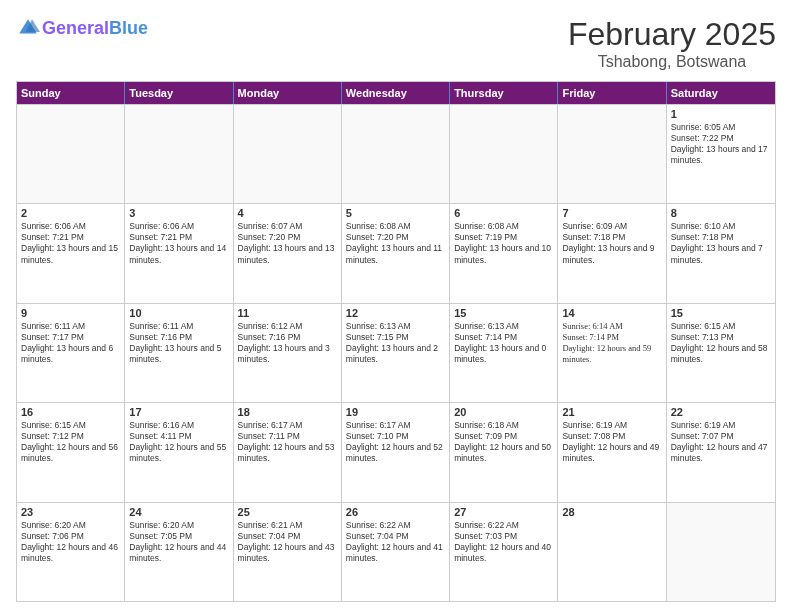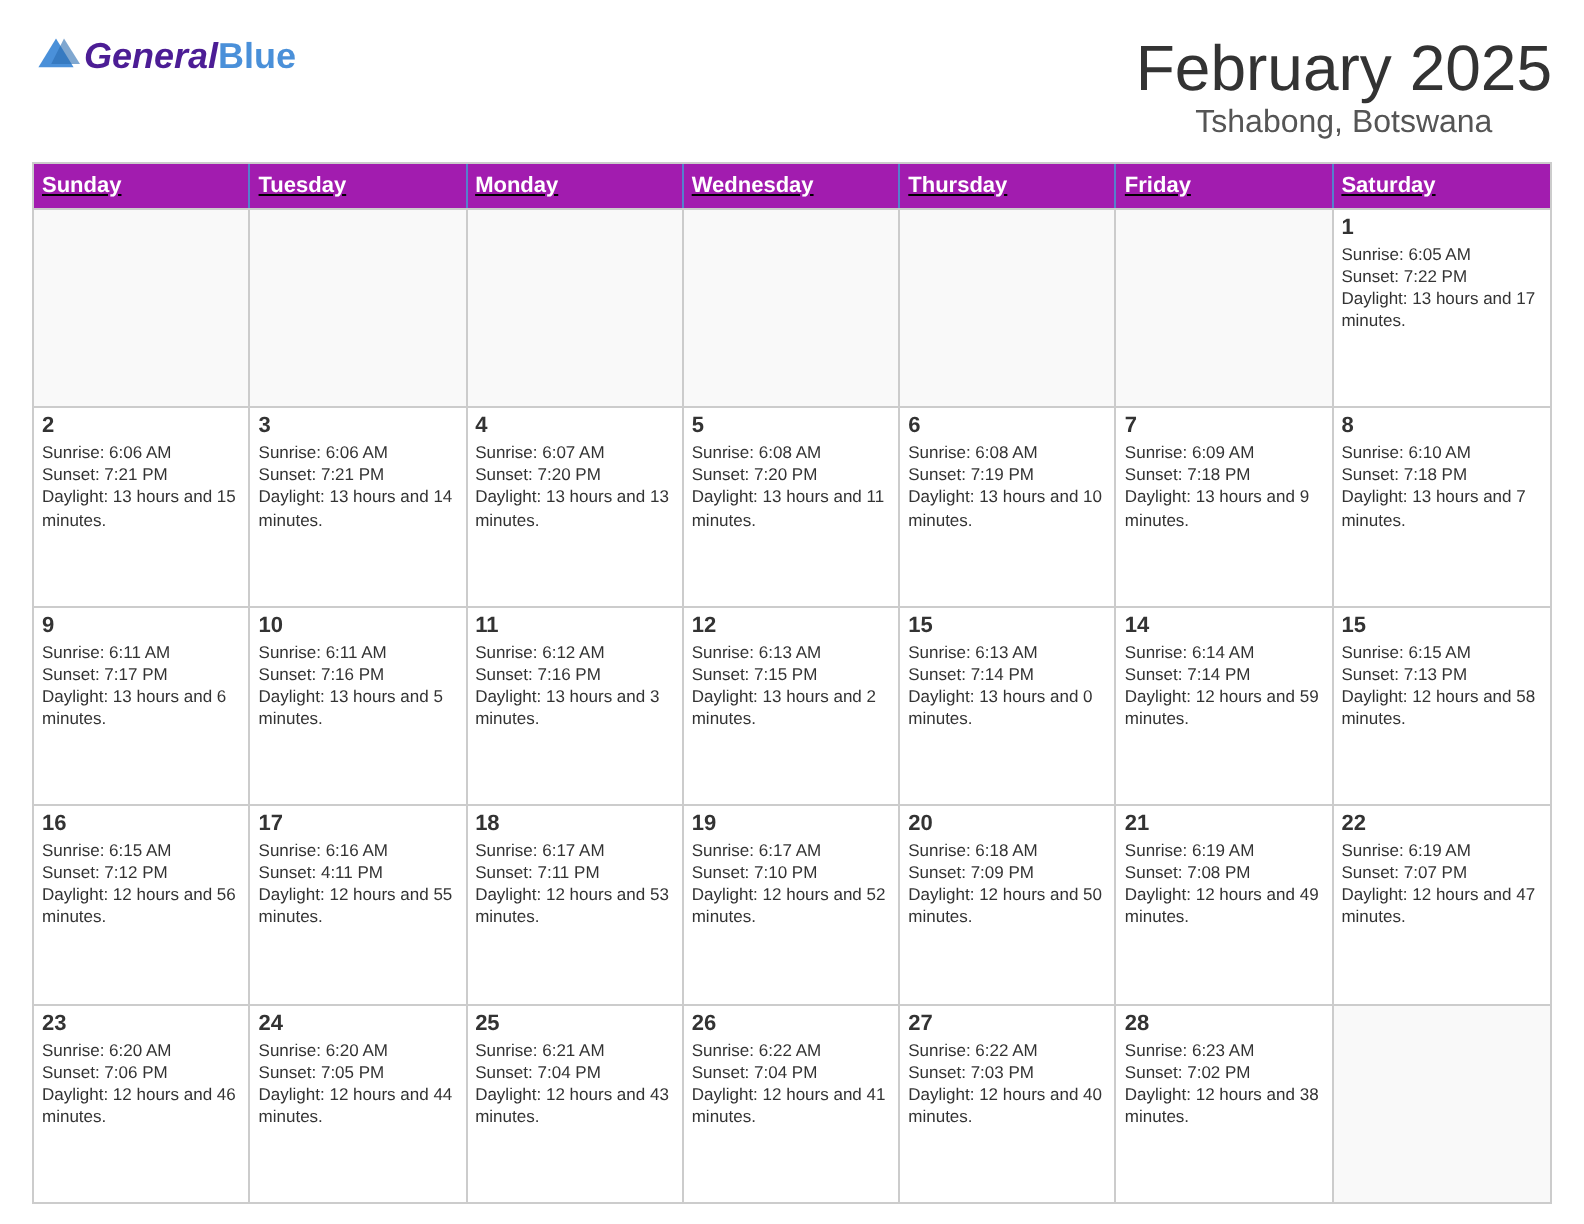--- a/index.html
+++ b/index.html
@@ -24,22 +24,21 @@
       margin-bottom: 10px;
     }
     .logo {
       display: flex;
       align-items: center;
       gap: 2px;
     }
     .logo-text-general {
       font-size: 18px;
       font-weight: bold;
-      color: #4c1d95;
-      font-style: italic;
+      color: #8b5cf6;
     }
     .logo-text-blue {
       font-size: 18px;
       font-weight: bold;
       color: #4a90d9;
     }
     .logo-icon {
       width: 24px;
       height: 24px;
     }
@@ -57,22 +56,21 @@
     }
     .calendar {
       flex: 1;
       display: flex;
       flex-direction: column;
       border: 1px solid #ccc;
     }
     .cal-header {
       display: grid;
       grid-template-columns: repeat(7, 1fr);
-      background: #a21caf;
-      text-decoration: underline;
+      background: #701a75;
     }
     .cal-header-cell {
       color: #fff;
       font-size: 11px;
       font-weight: bold;
       padding: 5px 4px;
       border-right: 1px solid #5580cc;
       text-align: left;
     }
     .cal-header-cell:last-child { border-right: none; }
@@ -223,21 +221,21 @@
 Daylight: 13 hours and 2 minutes.</div>
           </div>
           <div class="cal-cell">
             <div class="day-num">15</div>
             <div class="info" style="white-space: pre-line;">Sunrise: 6:13 AM
 Sunset: 7:14 PM
 Daylight: 13 hours and 0 minutes.</div>
           </div>
           <div class="cal-cell">
             <div class="day-num">14</div>
-            <div class="info" style="white-space: pre-line;">Sunrise: 6:14 AM
+            <div class="info" style="white-space: pre-line; font-family: Liberation Serif, serif;">Sunrise: 6:14 AM
 Sunset: 7:14 PM
 Daylight: 12 hours and 59 minutes.</div>
           </div>
           <div class="cal-cell">
             <div class="day-num">15</div>
             <div class="info" style="white-space: pre-line;">Sunrise: 6:15 AM
 Sunset: 7:13 PM
 Daylight: 12 hours and 58 minutes.</div>
           </div>
         </div>
@@ -311,21 +309,18 @@
 Daylight: 12 hours and 41 minutes.</div>
           </div>
           <div class="cal-cell">
             <div class="day-num">27</div>
             <div class="info" style="white-space: pre-line;">Sunrise: 6:22 AM
 Sunset: 7:03 PM
 Daylight: 12 hours and 40 minutes.</div>
           </div>
           <div class="cal-cell">
             <div class="day-num">28</div>
-            <div class="info" style="white-space: pre-line;">Sunrise: 6:23 AM
-Sunset: 7:02 PM
-Daylight: 12 hours and 38 minutes.</div>
           </div>
           <div class="cal-cell empty"></div>
         </div>
       </div>
   </div>
 </div>
 
 </body></html>

